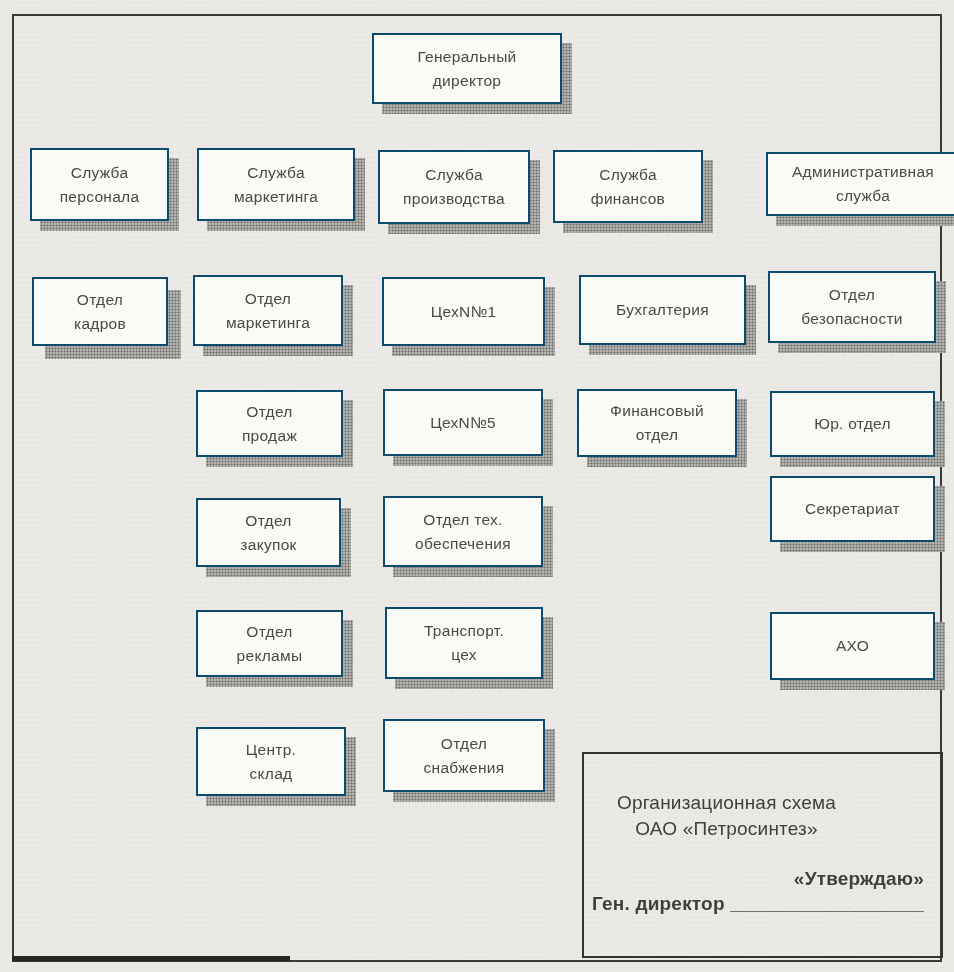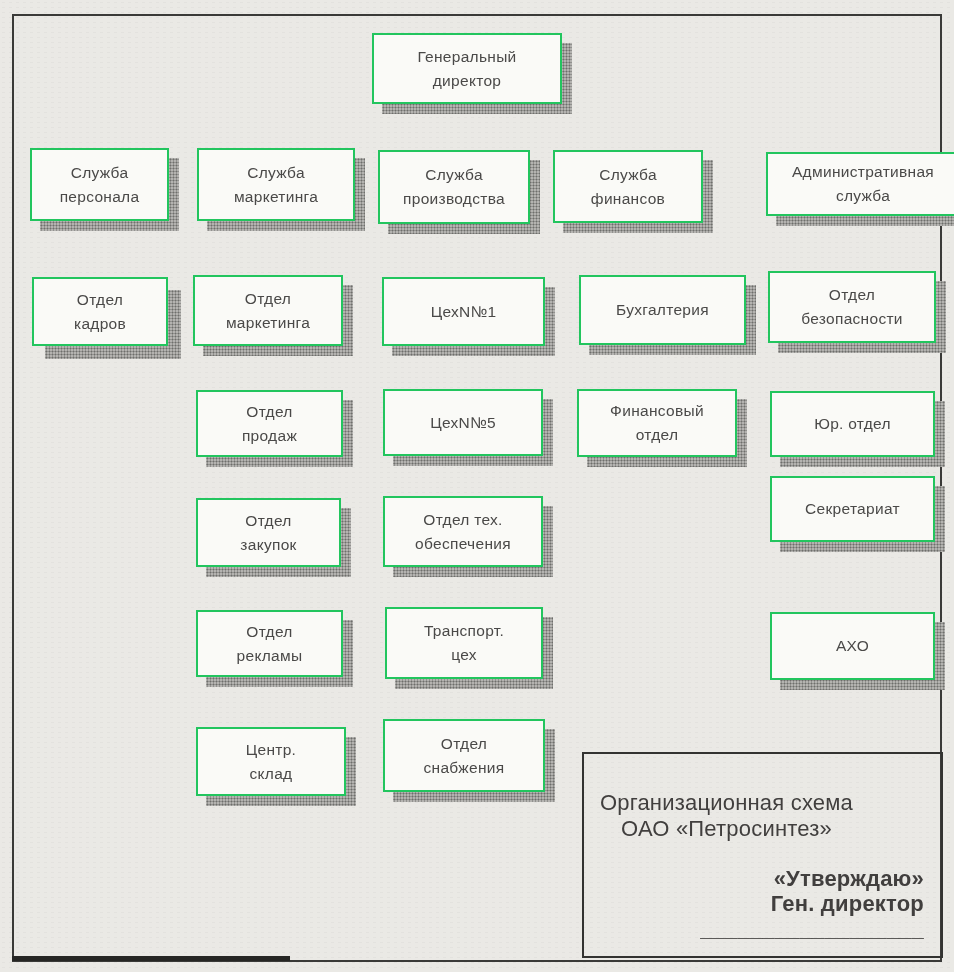--- a/index.html
+++ b/index.html
@@ -26,32 +26,32 @@
   
   .bw{position:absolute;}
   .sh{
     position:absolute;left:10px;top:10px;width:100%;height:100%;
     background-color:#b4b3b0;
     background-image:radial-gradient(#6e6e6b 0.9px,rgba(0,0,0,0) 1.1px);
     background-size:3px 3px;
   }
   .sh-lg{left:13px;top:13px;}
   .bx{
-    position:absolute;inset:0;background:#fafaf7;border:2px solid #22c55e;
+    position:absolute;inset:0;background:#fafaf7;border:2px solid #0c4a6e;
     display:flex;align-items:center;justify-content:center;
     text-align:center;
   }
   .bx span{
     white-space:pre-line;font-size:15.5px;line-height:24px;
     letter-spacing:.3px;color:#4a4948;
   }
   
   .title-block{
     position:absolute;left:582px;top:752px;width:357px;height:202px;
-    border:2px solid #333331;font-size:22px;color:#413f3e;
+    border:2px solid #333331;font-size:19px;color:#413f3e;
     letter-spacing:.2px;
   }
   .tb-center{
     text-align:center;padding-right:72px;line-height:26px;
   }
   .tb-right{
     text-align:right;padding-right:17px;line-height:25px;font-weight:bold;
   }
   .tb-gap1{margin-top:36px;}
   .tb-gap2{margin-top:24px;}

